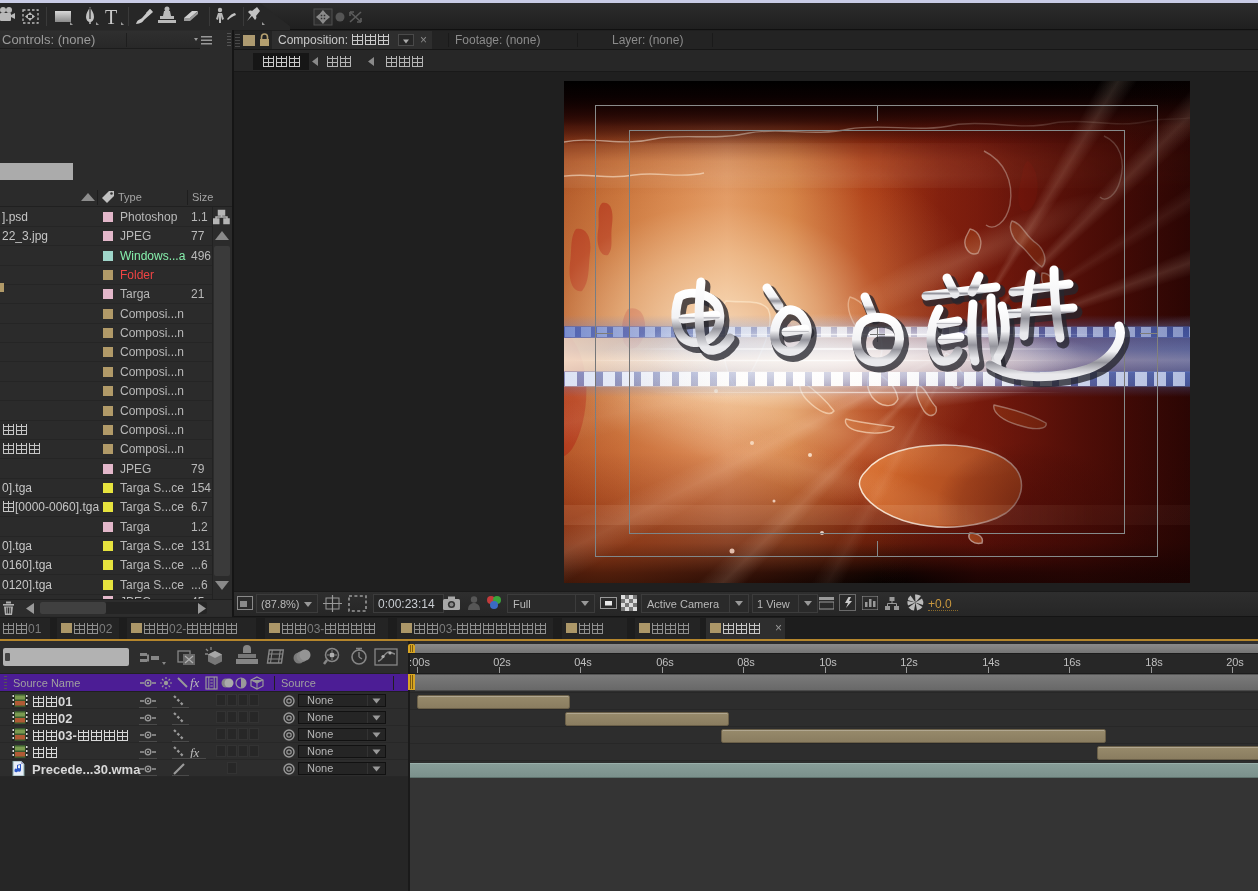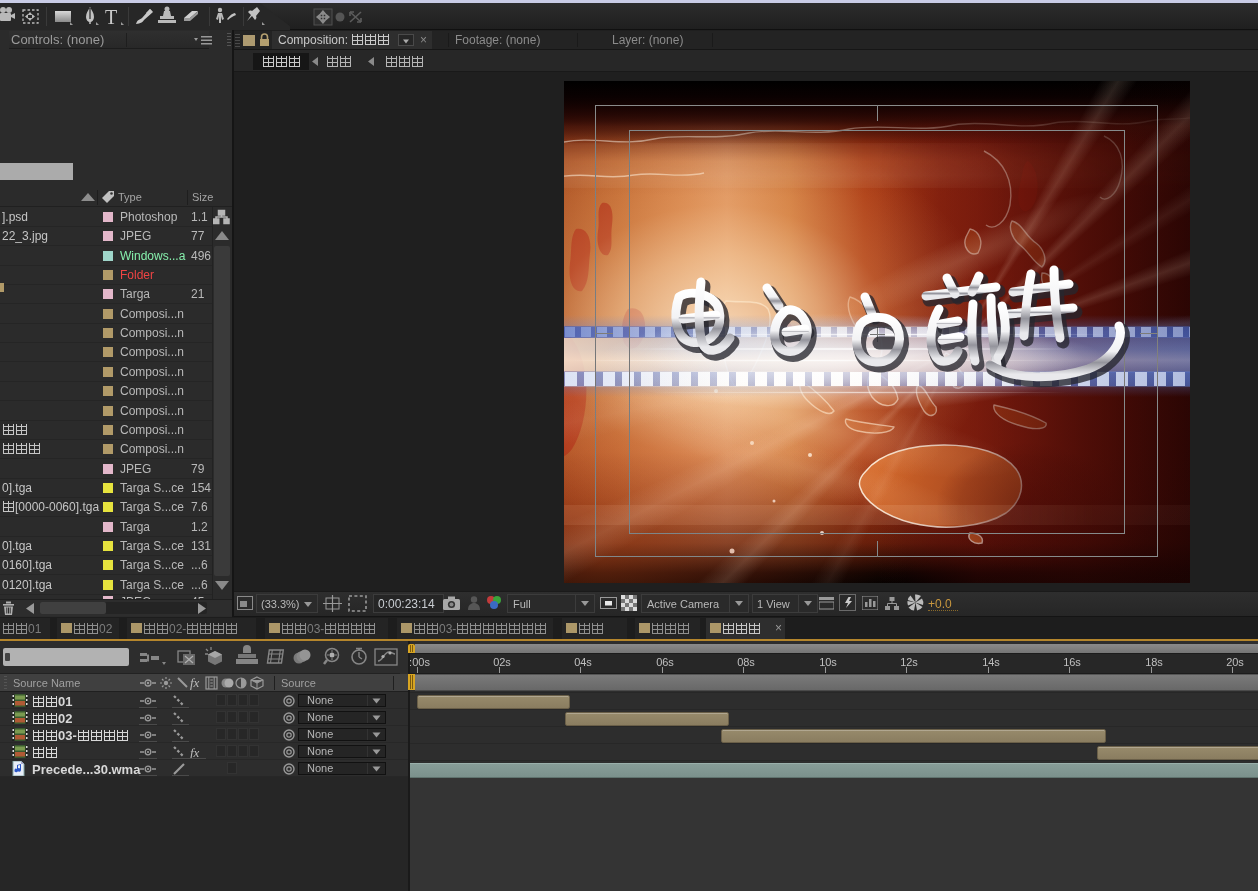--- a/index.html
+++ b/index.html
@@ -71,21 +71,21 @@
         <path d="M323 8 l-2.5 3 h5 Z M323 20 l-2.5 -3 h5 Z M317 14 l3 -2.5 v5 Z M329 14 l-3 -2.5 v5 Z" fill="#8b8b8b"></path>
 </g>
 <circle cx="340" cy="14" r="4.5" fill="#555"></circle>
 <g stroke="#5c5c5c" stroke-width="1.6" fill="none">
         <path d="M350 19 l11 -10 M350 9 l11 10"></path>
         <path d="M350 9 l4 0 M350 9 l0 4 M361 19 l-4 0 M361 19 l0 -4"></path>
       </g>
 </g>
 </svg>
 <div class="a" style="left:0;top:30px;width:232px;height:587px;background:#2b2b2b"></div>
-<div class="a" style="left:9px;top:31px;width:200px;height:18px;background:linear-gradient(#2f2f2f,#282828);border-bottom:1px solid #1c1c1c;color:#9b9b9b;font-size:13px">
+<div class="a" style="left:0;top:31px;width:200px;height:18px;background:linear-gradient(#2f2f2f,#282828);border-bottom:1px solid #1c1c1c;color:#9b9b9b;font-size:13px">
     <span class="a" style="left:2px;top:1px">Controls: (none)</span>
   </div>
 <div class="a" style="left:126px;top:33px;width:1px;height:14px;background:#1e1e1e"></div>
 <svg class="a" style="left:194px;top:36px" width="20" height="10">
     <path d="M0 2 l4 0 -2 3 Z" fill="#999"></path>
     <rect x="7" y="0" width="11" height="1.5" fill="#999"></rect>
     <rect x="7" y="3.5" width="11" height="1.5" fill="#999"></rect>
     <rect x="7" y="7" width="11" height="1.5" fill="#999"></rect>
   </svg>
 <div class="a" style="left:227px;top:33px;width:4px;height:13px;background:repeating-linear-gradient(0deg,#555 0 1px,transparent 1px 3px)"></div>
@@ -190,21 +190,21 @@
 <div class="a" style="left:0;top:479px;width:212px;height:19px;border-bottom:1px solid #252525;color:#c6c6c6;font-size:12px;overflow:hidden">
     <span class="a" style="left:2px;top:2px;white-space:nowrap">0].tga</span>
     <span class="a" style="left:103px;top:4px;width:10px;height:10px;background:#e6e33e"></span>
     <span class="a" style="left:120px;top:2px;color:#b9b9b9">Targa S...ce</span>
     <span class="a" style="left:191px;top:2px;color:#b9b9b9">154</span>
   </div>
 <div class="a" style="left:0;top:498px;width:212px;height:19px;border-bottom:1px solid #252525;color:#c6c6c6;font-size:12px;overflow:hidden">
     <span class="a" style="left:2px;top:2px;white-space:nowrap"><i class="cj"></i>[0000-0060].tga</span>
     <span class="a" style="left:103px;top:4px;width:10px;height:10px;background:#e6e33e"></span>
     <span class="a" style="left:120px;top:2px;color:#b9b9b9">Targa S...ce</span>
-    <span class="a" style="left:191px;top:2px;color:#b9b9b9">7.6</span>
+    <span class="a" style="left:191px;top:2px;color:#b9b9b9">6.7</span>
   </div>
 <div class="a" style="left:0;top:518px;width:212px;height:19px;border-bottom:1px solid #252525;color:#c6c6c6;font-size:12px;overflow:hidden">
     <span class="a" style="left:2px;top:2px;white-space:nowrap"></span>
     <span class="a" style="left:103px;top:4px;width:10px;height:10px;background:#e3b7ca"></span>
     <span class="a" style="left:120px;top:2px;color:#b9b9b9">Targa</span>
     <span class="a" style="left:191px;top:2px;color:#b9b9b9">1.2</span>
   </div>
 <div class="a" style="left:0;top:537px;width:212px;height:19px;border-bottom:1px solid #252525;color:#c6c6c6;font-size:12px;overflow:hidden">
     <span class="a" style="left:2px;top:2px;white-space:nowrap">0].tga</span>
     <span class="a" style="left:103px;top:4px;width:10px;height:10px;background:#e6e33e"></span>
@@ -438,21 +438,21 @@
 </g>
 </g>
     </svg>
 </div>
 <div class="a" style="left:234px;top:591px;width:1024px;height:26px;background:linear-gradient(#2e2e2e,#262626);border-top:1px solid #1a1a1a;border-bottom:1px solid #141414"></div>
 <svg class="a" style="left:237px;top:596px" width="16" height="15">
     <rect x="0.5" y="0.5" width="15" height="13" fill="none" stroke="#8a8a8a"></rect>
     <rect x="3" y="5" width="7" height="6" fill="#8a8a8a"></rect>
   </svg>
 <div class="a" style="left:256px;top:594px;width:62px;height:19px;border:1px solid #3c3c3c;background:#2a2a2a;color:#b9b9b9;font-size:11px">
-    <span class="a" style="left:4px;top:3px">(33.3%)</span>
+    <span class="a" style="left:4px;top:3px">(87.8%)</span>
   </div>
 <svg class="a" style="left:302px;top:601px" width="12" height="8">
     <path d="M2 1 l4 5 4-5 Z" fill="#999"></path>
   </svg>
 <svg class="a" style="left:323px;top:595px" width="19" height="17">
     <g stroke="#999" fill="none">
       <rect x="3" y="3" width="13" height="11"></rect>
       <path d="M9.5 0 v17 M0 8.5 h19" stroke-width="1.2"></path>
     </g>
   </svg>
@@ -636,21 +636,21 @@
         <path d="M6 3.5 h6 M9 3.5 v2" stroke-width="1.6"></path>
       </g>
 <g transform="translate(237,0)">
         <rect x="0" y="4" width="22" height="16" fill="none" stroke-width="1.3"></rect>
         <path d="M3 16 c5 0 6 -9 11 -9 c3 0 4 2 6 2" fill="none" stroke-width="1.4"></path>
         <circle cx="8" cy="11.5" r="1.6" fill="#ccc" stroke="none"></circle>
         <circle cx="15" cy="8" r="1.6" fill="#ccc" stroke="none"></circle>
       </g>
 </g>
   </svg>
-<div class="a" style="left:0;top:673px;width:408px;height:19px;background:#404040;border-top:1px solid #222;border-bottom:1px solid #1f1f1f;color:#a0a0a0;font-size:11px">
+<div class="a" style="left:0;top:673px;width:408px;height:19px;background:#4c1d95;border-top:1px solid #222;border-bottom:1px solid #1f1f1f;color:#a0a0a0;font-size:11px">
     <span class="a" style="left:13px;top:3px">Source Name</span>
     <span class="a" style="left:281px;top:3px">Source</span>
     <span class="a" style="left:4px;top:2px;width:3px;height:13px;background:repeating-linear-gradient(0deg,#555 0 1px,transparent 1px 3px)"></span>
     <span class="a" style="left:274px;top:2px;width:1px;height:14px;background:#1f1f1f"></span>
     <span class="a" style="left:393px;top:2px;width:1px;height:14px;background:#1f1f1f"></span>
   </div>
 <svg class="a" style="left:140px;top:676px" width="125" height="14" viewBox="0 0 125 14">
 <g fill="#9a9a9a" stroke="#9a9a9a">
 <path d="M0 7 h4 M12 7 h4" stroke-width="1.3"></path>
       <circle cx="8" cy="7" r="3" fill="none" stroke-width="1.3"></circle>

